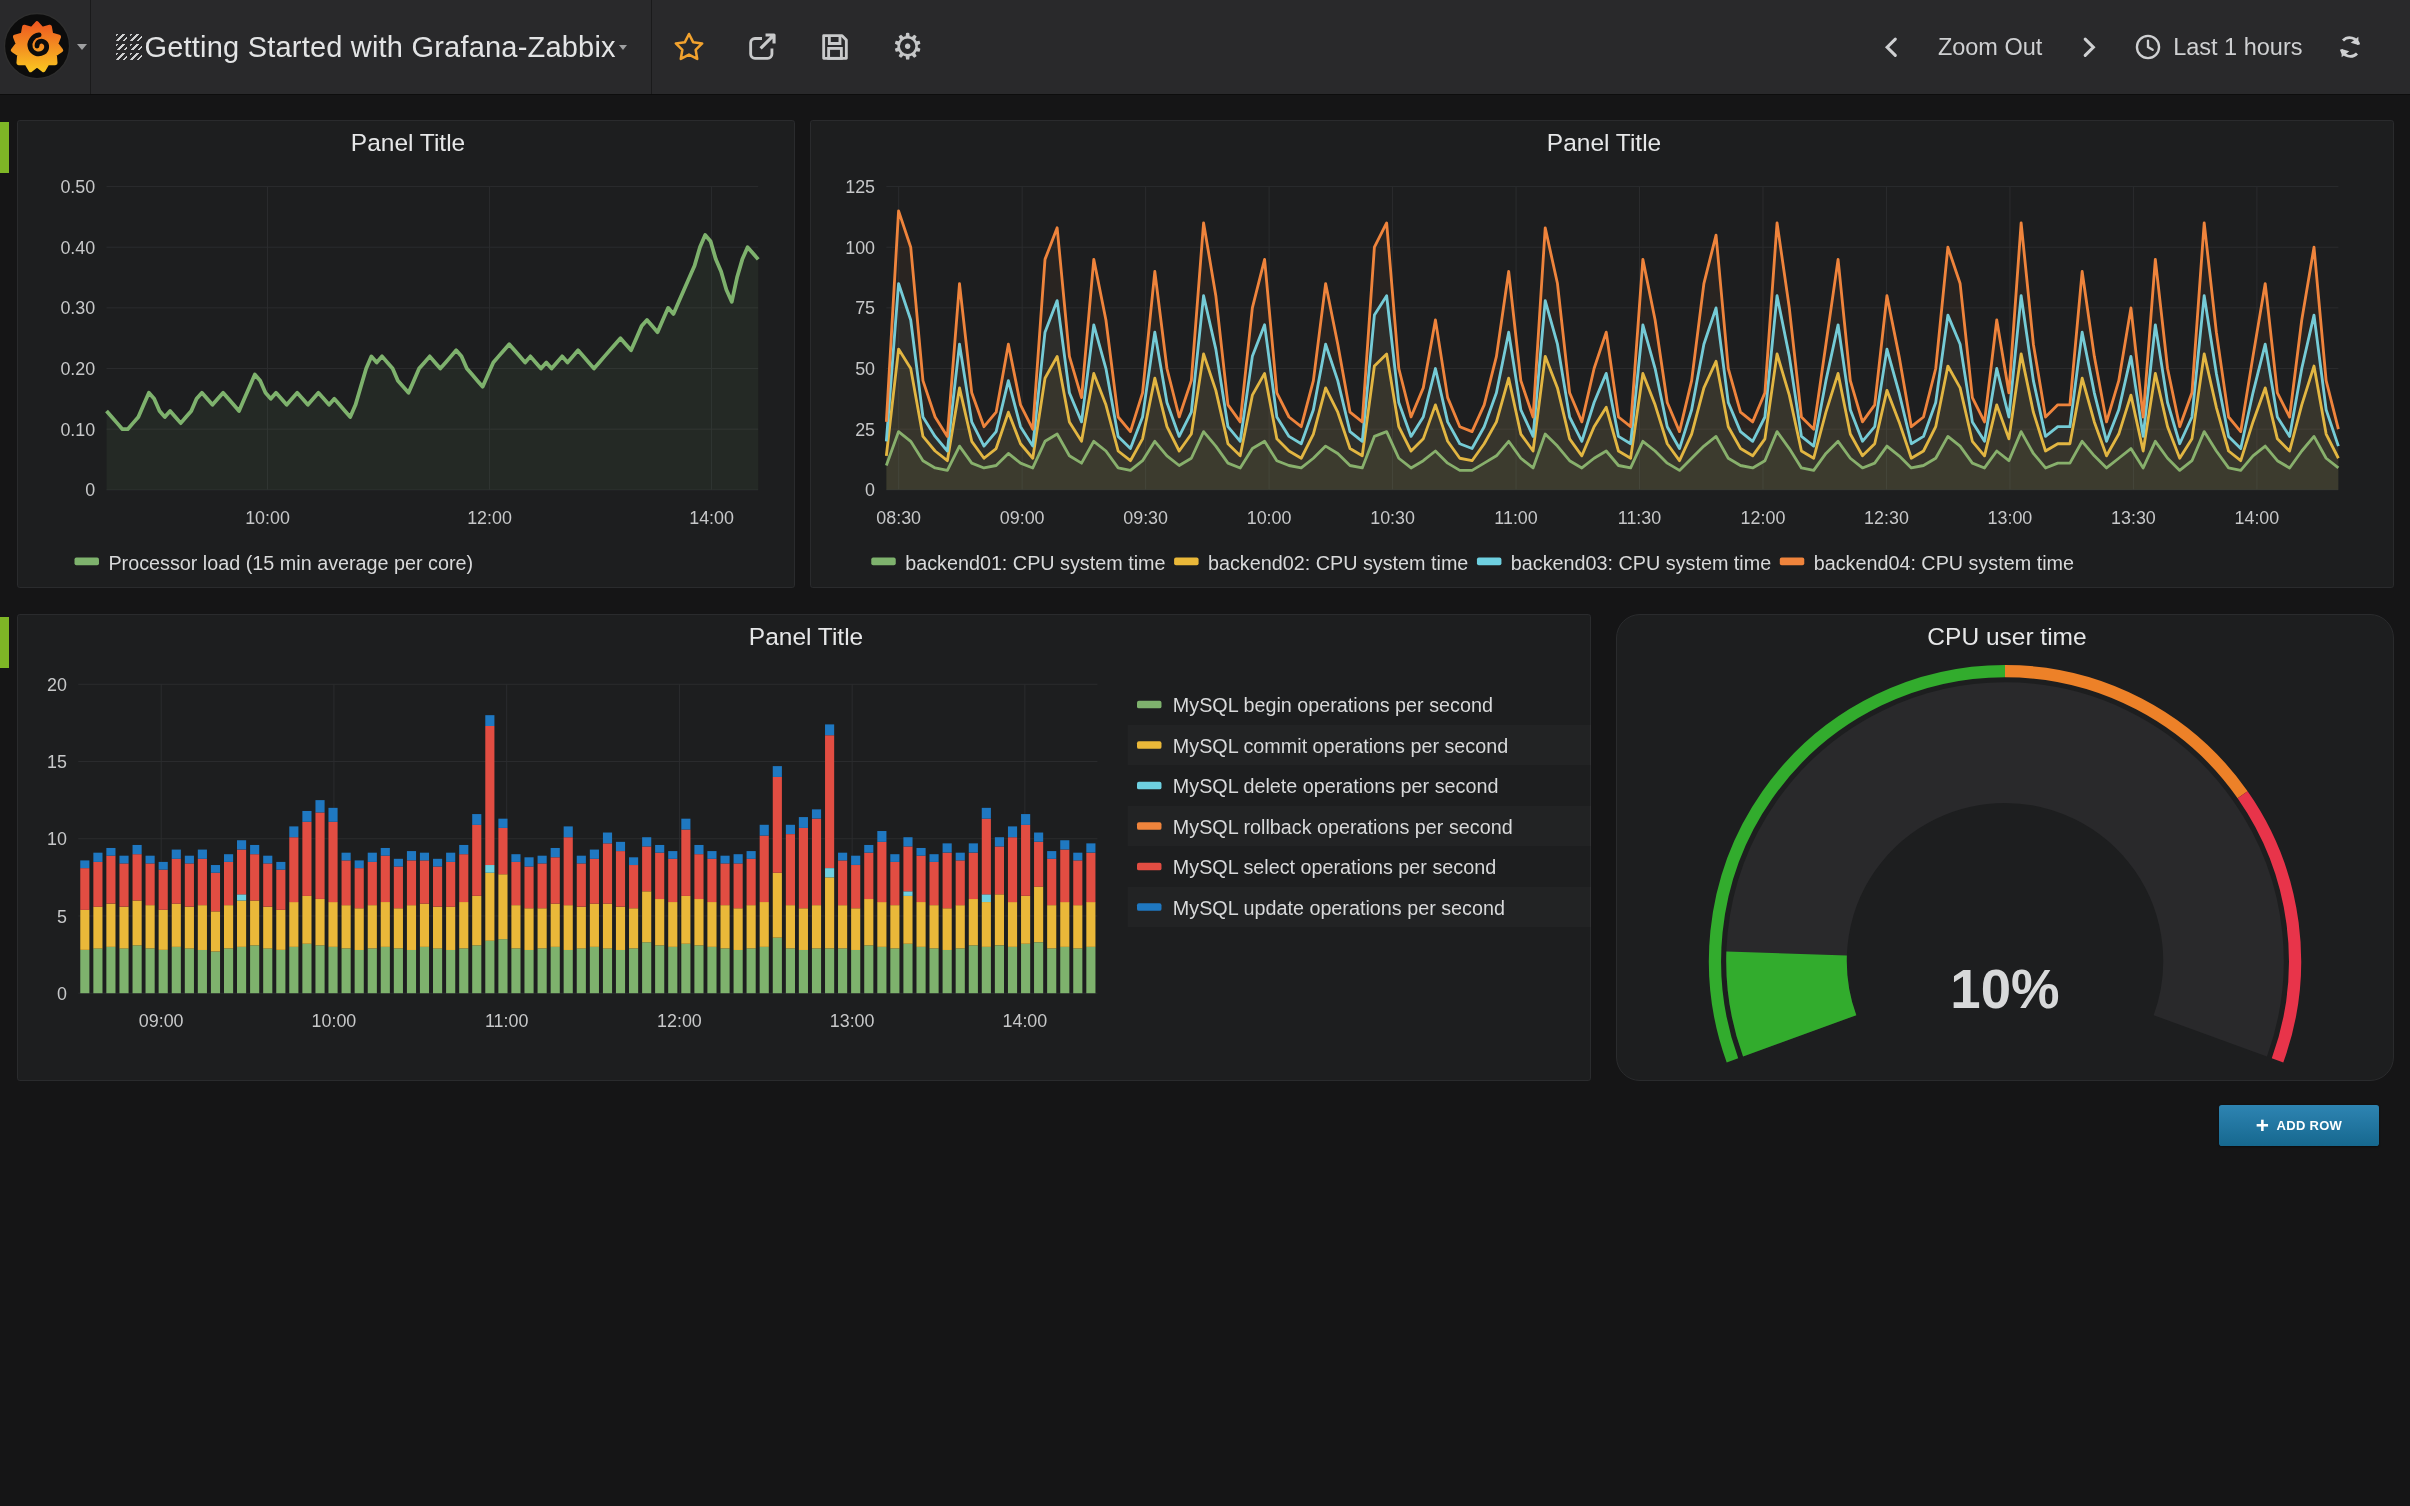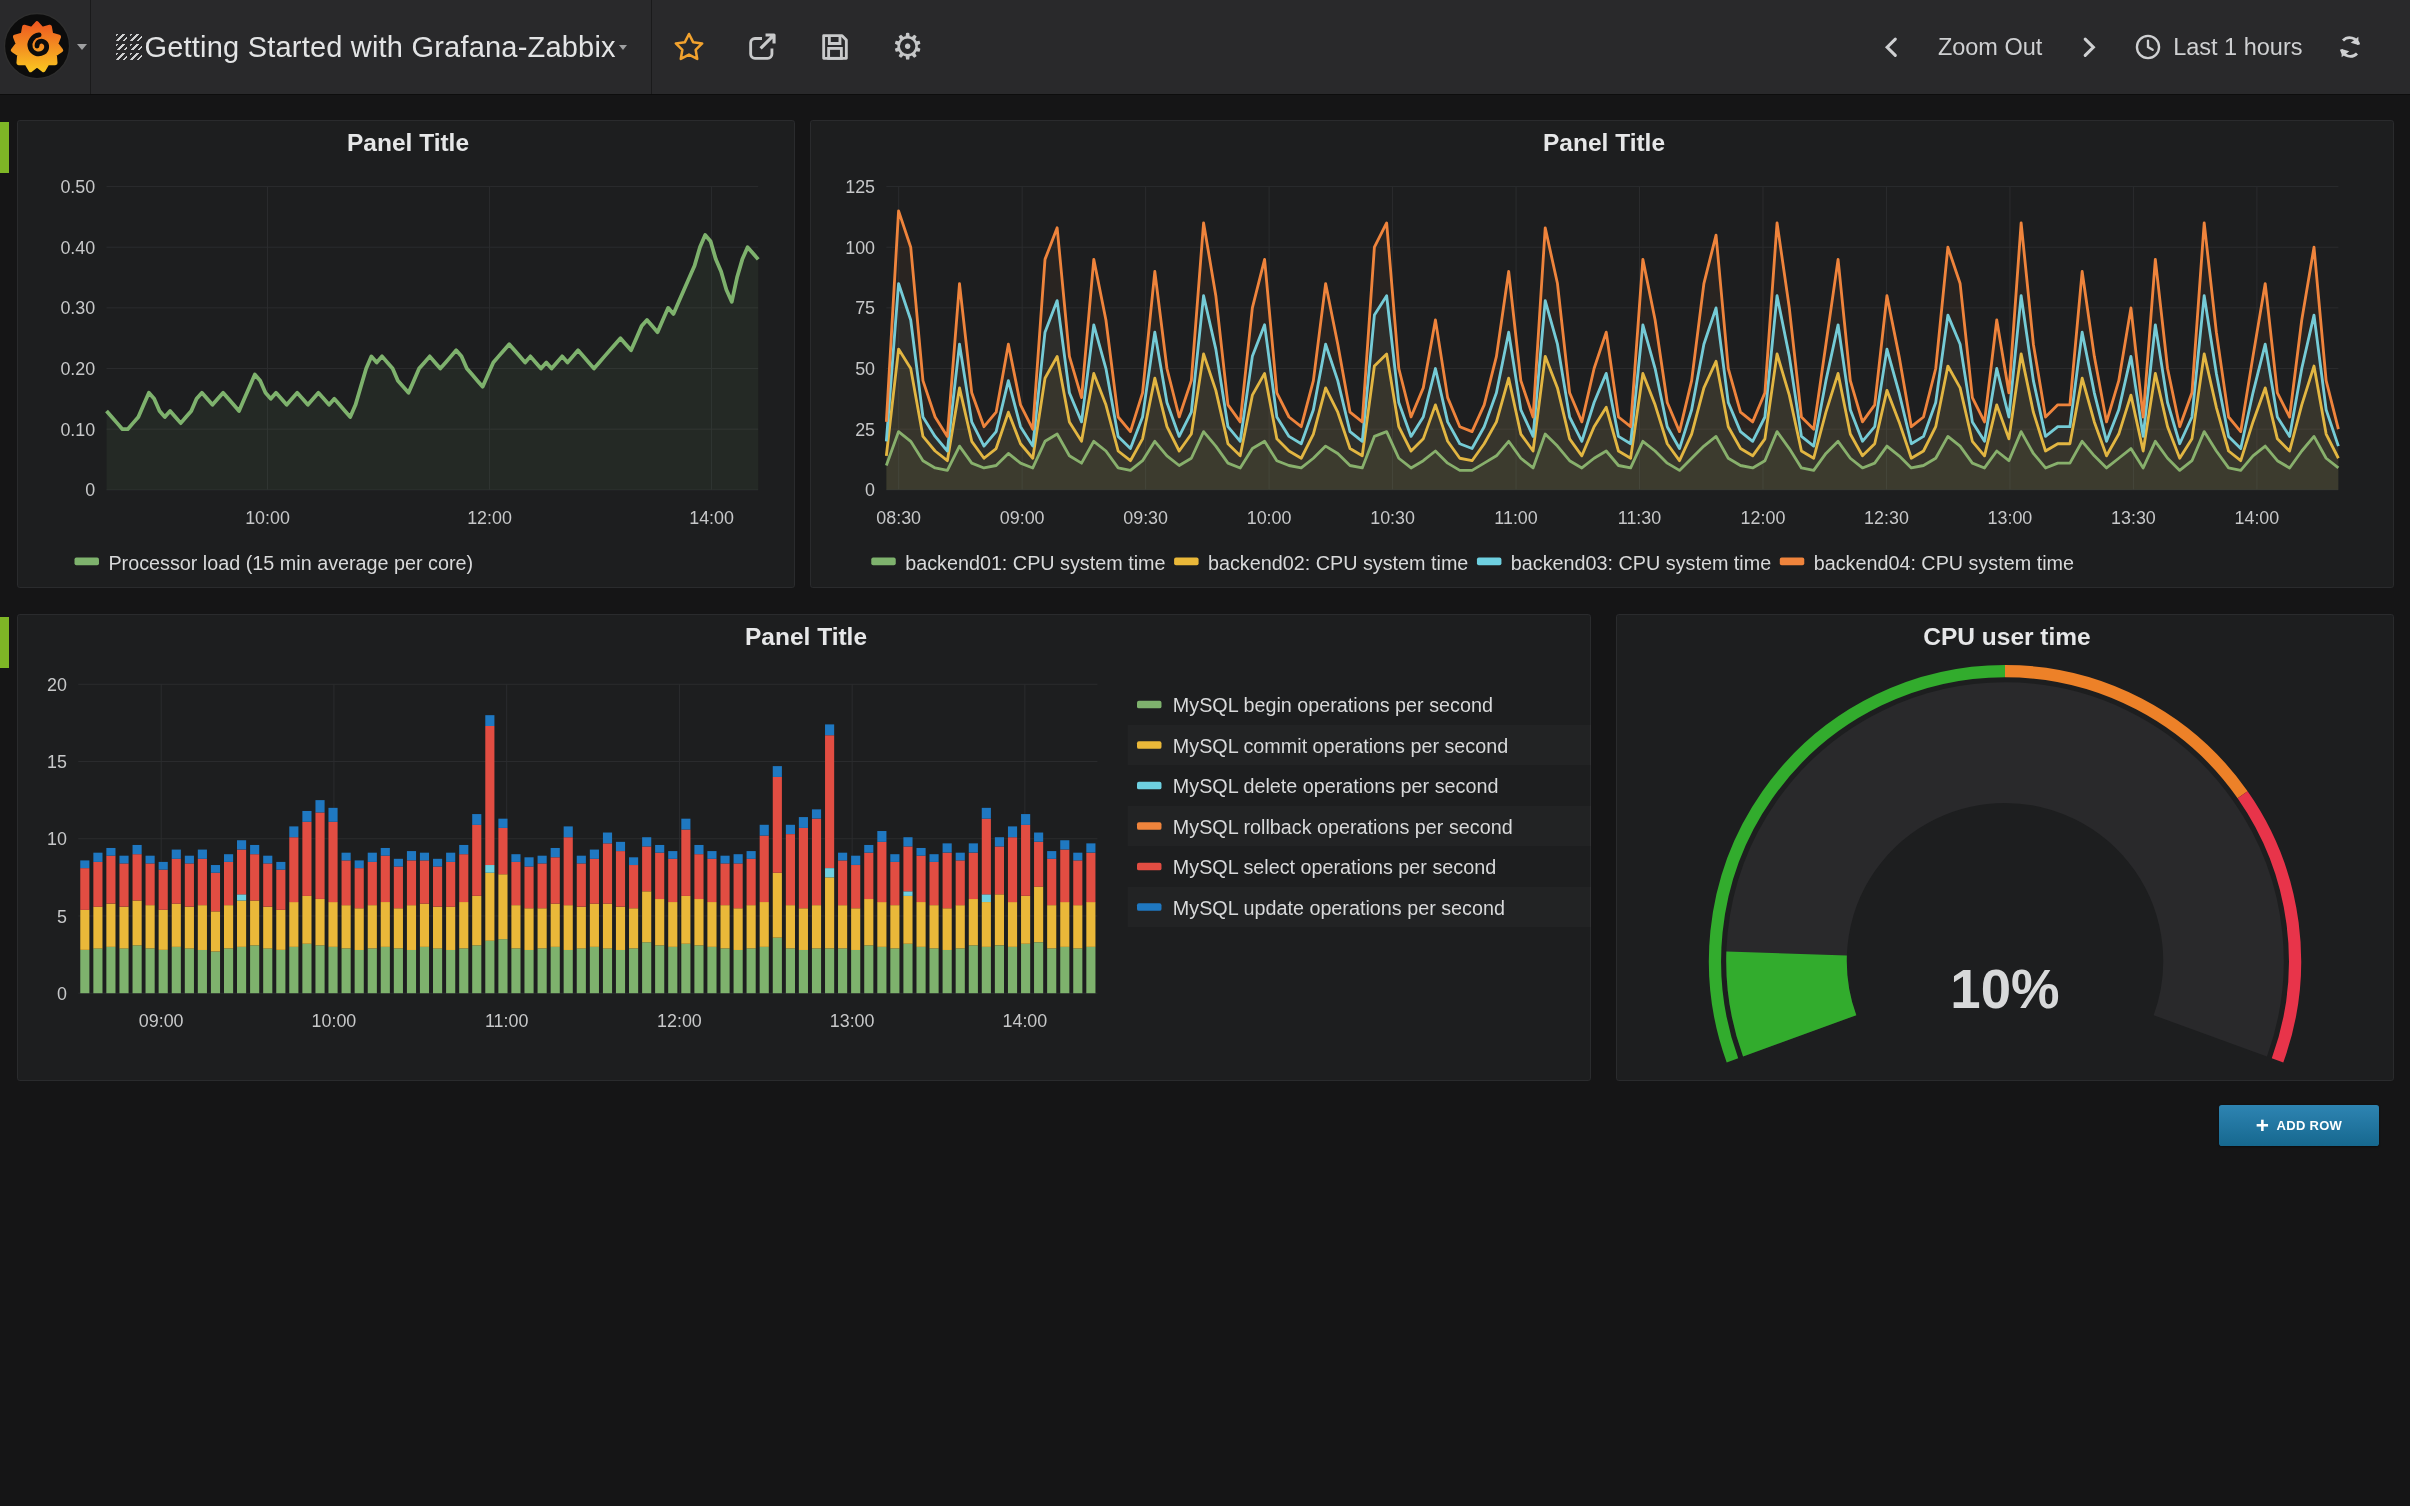--- a/index.html
+++ b/index.html
@@ -18,21 +18,21 @@
   .nav-title{font-size:29px;color:#e3e4e5;letter-spacing:0.2px;}
   .nav-sep{width:0.9px;height:94px;background:#1a1a1b;}
   .nav-icons{display:flex;align-items:center;height:94px;}
   .nav-icon-btn{width:73px;height:94px;display:flex;align-items:center;justify-content:center;cursor:pointer;}
   .nav-right{margin-left:auto;display:flex;align-items:center;gap:7.5px;padding-right:34px;}
   .nav-right .txt{font-size:23.5px;color:#cfd0d2;}
   .nav-btn{display:flex;align-items:center;gap:9.4px;padding:0 13px;height:94px;cursor:pointer;}
   
   .row-accent{position:absolute;left:0;width:9.4px;height:51px;background:#7eb626;cursor:pointer;}
   .panel{position:absolute;background:#1d1e1f;border:0.9px solid #2a2b2d;border-radius:2.8px;box-sizing:border-box;}
-  .panel-title{position:absolute;left:4px;right:0;top:7.5px;text-align:center;font-size:24.5px;font-weight:bold;
+  .panel-title{position:absolute;left:4px;right:0;top:7.5px;text-align:center;font-size:24.5px;font-weight:normal;
                color:#e6e7e8;cursor:pointer;}
   .chart{position:absolute;left:0;right:0;top:41px;bottom:1.9px;}
   svg text{font-family:"Liberation Sans",sans-serif;}
   .addrow{position:absolute;left:2219px;top:1105px;width:160px;height:41px;border-radius:2.8px;
           background:linear-gradient(180deg,#2e84b2 0%,#16688f 100%);display:flex;align-items:center;
           justify-content:center;gap:7.5px;cursor:pointer;box-shadow:0 0.9px 1.9px rgba(0,0,0,.4);}
   .addrow .plus{font-size:22.6px;font-weight:bold;color:#fff;}
   .addrow .lbl{font-size:13px;font-weight:bold;color:#fff;letter-spacing:0.3px;}
 </style>
 </head>
@@ -593,21 +593,21 @@
             <text x="1226" y="231.5" font-size="21" text-anchor="start" fill="#d8d9da" font-weight="normal">MySQL select operations per second</text>
           </g>
           <g>
             <rect x="1178" y="245" width="492" height="43" fill="rgba(255,255,255,0.025)"></rect>
             <rect x="1188" y="262.5" width="26" height="8" rx="2" fill="#1f78c1"></rect>
             <text x="1226" y="274.5" font-size="21" text-anchor="start" fill="#d8d9da" font-weight="normal">MySQL update operations per second</text>
           </g>
         </svg></div>
   </div>
 
-  <div class="panel" style="left:1616px;top:614px;width:778px;height:467px;">
+  <div class="panel" style="left:1616px;top:614px;width:778px;height:467px;border-radius:24px;">
     <div class="panel-title">CPU user time</div>
     <div class="chart" id="chart3"><svg viewBox="0 0 824 448" width="776" height="422">
           <path d="M194.0 403.3 A232 232 0 1 1 630.0 403.3" fill="none" stroke="#29292b" stroke-width="128"></path>
           <path d="M194.0 403.3 A232 232 0 0 1 180.1 315.9" fill="none" stroke="#32ac2d" stroke-width="128"></path>
           <path d="M122.6 429.3 A308 308 0 0 1 412.0 16.0" fill="none" stroke="#32ac2d" stroke-width="13"></path>
           <path d="M412.0 16.0 A308 308 0 0 1 664.3 147.3" fill="none" stroke="#ed8128" stroke-width="13"></path>
           <path d="M664.3 147.3 A308 308 0 0 1 701.4 429.3" fill="none" stroke="#e8344a" stroke-width="13"></path>
           <text x="412" y="374" font-size="58" text-anchor="middle" fill="#d8d9da" font-weight="bold">10%</text>
         </svg></div>
   </div>

